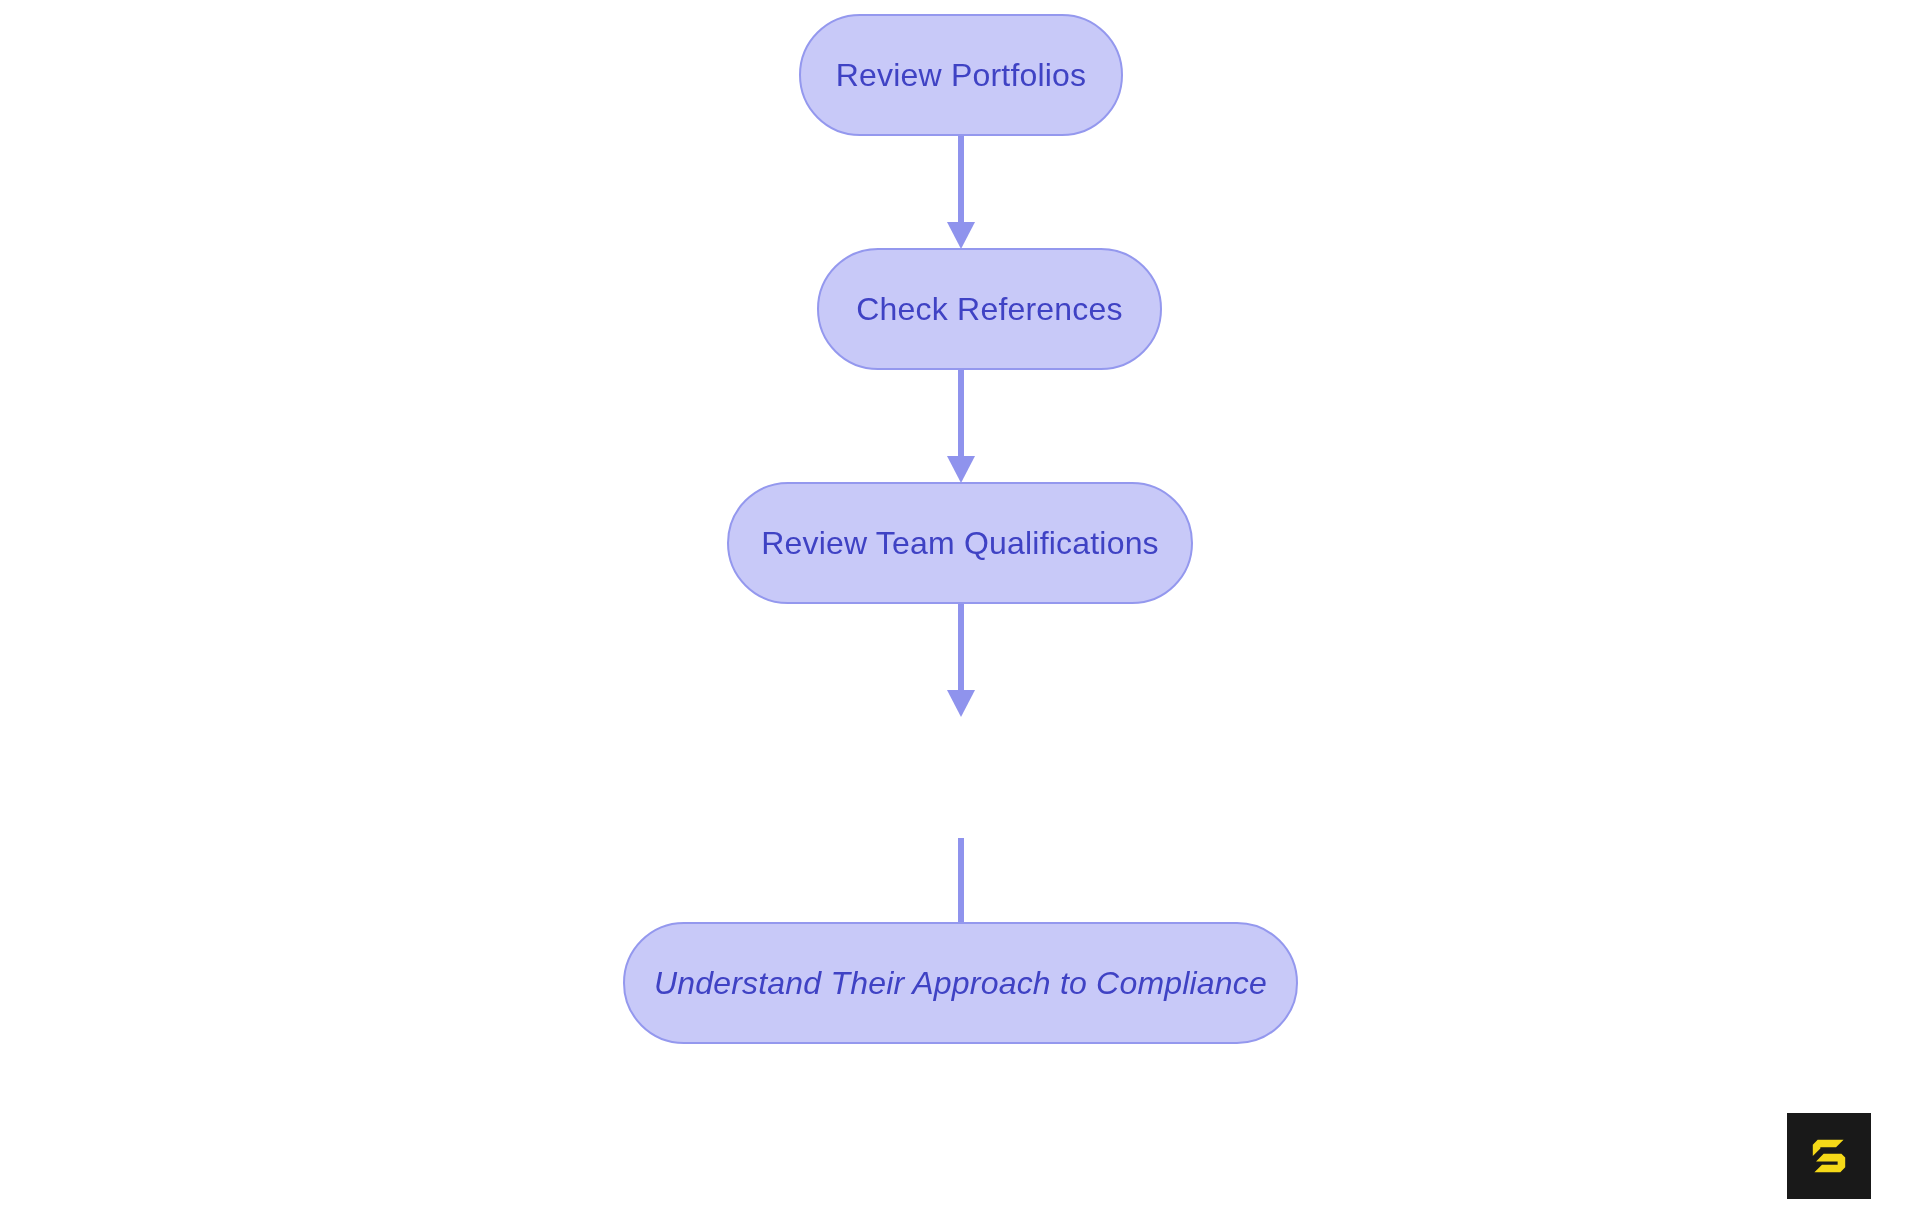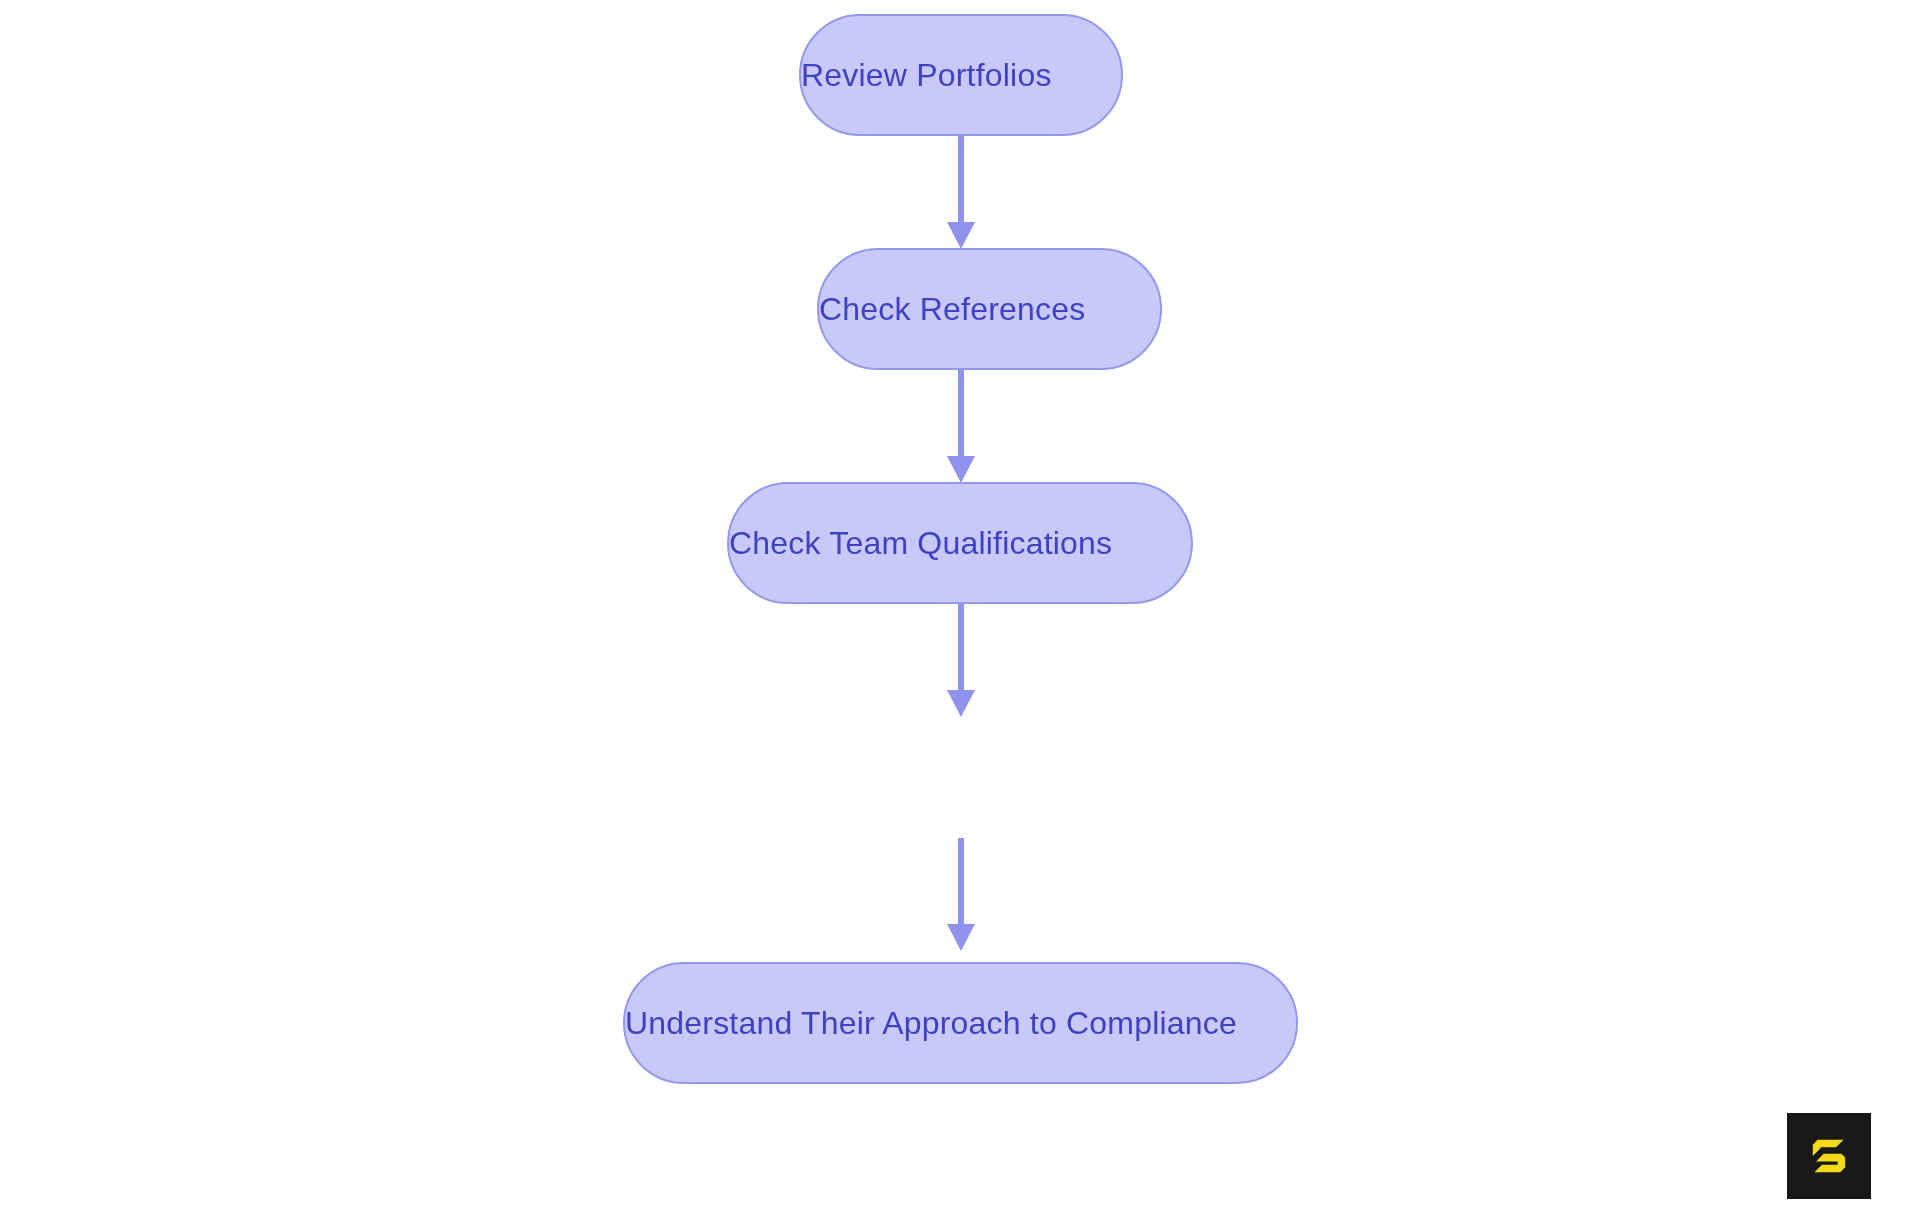--- a/index.html
+++ b/index.html
@@ -13,31 +13,31 @@
   }
   *{margin:0;padding:0;box-sizing:border-box;}
   html,body{width:1920px;height:1215px;background:var(--page-bg);overflow:hidden;}
   .canvas{
     position:relative;width:1920px;height:1215px;background:var(--page-bg);
     font-family:"Liberation Sans", sans-serif;
   }
   .node{
     position:absolute;height:122px;border-radius:61px;
     background:var(--node-fill);border:2px solid var(--node-border);
-    display:flex;align-items:center;justify-content:flex-start;
+    display:flex;align-items:center;justify-content:center;
   }
   .node-label{
     font-size:32px;font-weight:400;color:var(--node-text);
     white-space:nowrap;letter-spacing:0.2px;
   }
   .n1{left:799px;top:14px;width:324px;}
   .n2{left:817px;top:248px;width:345px;}
   .n3{left:727px;top:482px;width:466px;}
   .n4{left:686px;top:716px;width:549px;}
-  .n5{left:623px;top:962px;width:675px;}
+  .n5{left:623px;top:922px;width:675px;font-style:italic;}
 
   .arrow{
     position:absolute;left:947px;width:28px;height:113px;
     display:flex;flex-direction:column;align-items:center;
   }
   .a1{top:136px;} .a2{top:370px;} .a3{top:604px;} .a4{top:838px;}
   .arrow-line{width:6px;flex:1 1 auto;background:var(--arrow);}
   .arrow-head{
     width:0;height:0;flex:0 0 auto;
     border-left:14px solid transparent;
@@ -69,21 +69,21 @@
   <div class="node n2">
     <span class="node-label">Check References</span>
   </div>
 
   <div class="arrow a2">
     <div class="arrow-line"></div>
     <div class="arrow-head"></div>
   </div>
 
   <div class="node n3">
-    <span class="node-label">Check Team Qualifications</span>
+    <span class="node-label">Review Team Qualifications</span>
   </div>
 
   <div class="arrow a3">
     <div class="arrow-line"></div>
     <div class="arrow-head"></div>
   </div>
 
 
   <div class="arrow a4">
     <div class="arrow-line"></div>

